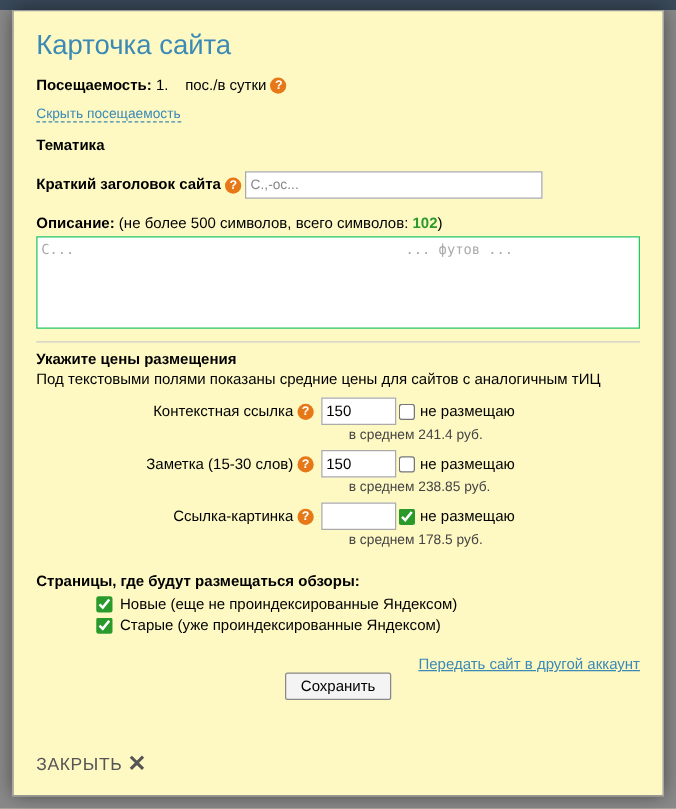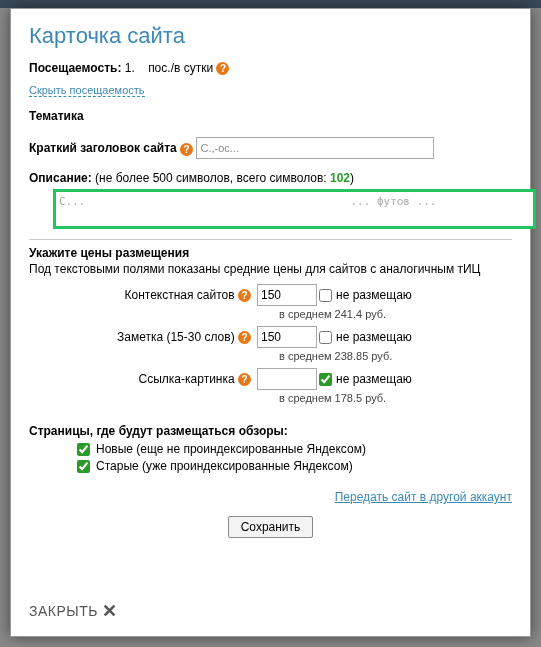--- a/index.html
+++ b/index.html
@@ -17,21 +17,21 @@
     background: #3a4a5a;
     height: 8px;
     width: 100%;
   }
   .modal {
     position: absolute;
     top: 8px;
     left: 10px;
     right: 10px;
     bottom: 10px;
-    background: #ffffff;
+    background: #fef9c3;
     border: 1px solid #999;
     box-shadow: 0 0 15px rgba(0,0,0,0.5);
     padding: 10px 18px 10px 18px;
     box-sizing: border-box;
     display: flex;
     flex-direction: column;
   }
   .modal-title {
     color: #3b89b5;
     font-size: 22px;
@@ -79,28 +79,27 @@
   .small-input {
     width: 230px;
     height: 18px;
     border: 1px solid #aaa;
     font-size: 11px;
     padding: 1px 3px;
     color: #888;
   }
   .textarea {
     width: 100%;
-    height: 40px;
-    border: 3px solid #22c55e;
+    height: 74px;
+    border: 1px solid #22c55e;
     font-size: 11px;
     padding: 3px;
     color: #aaa;
     box-sizing: border-box;
     resize: none;
-    margin-left: 24px;
   }
   .price-table {
     margin-top: 8px;
   }
   .price-row {
     display: flex;
     align-items: center;
     margin-bottom: 2px;
   }
   .price-label {
@@ -144,21 +143,20 @@
     align-items: center;
     gap: 6px;
     margin-bottom: 3px;
   }
   .footer-link {
     text-align: right;
     margin-top: 14px;
   }
   .save-wrap {
     text-align: center;
-    margin-top: 12px;
   }
   .save-btn {
     padding: 3px 12px;
     font-size: 12px;
     border: 1px solid #888;
     background: #f4f4f4;
     cursor: pointer;
     border-radius: 2px;
   }
   .close-wrap {
@@ -221,21 +219,21 @@
   <textarea class="textarea" style="">С...                                        ... футов ...</textarea>
 
   <hr class="sep">
 
   <div class="bold">Укажите цены размещения</div>
   <div style="margin-top:2px">Под текстовыми полями показаны средние цены для сайтов с аналогичным тИЦ</div>
 
   <div class="price-table">
 
     <div class="price-row">
-      <span class="price-label"><span>Контекстная сайтов</span> <span class="help">?</span></span>
+      <span class="price-label"><span>Контекстная ссылка</span> <span class="help">?</span></span>
       <input class="price-input" type="text" value="150" style="">
       <span class="cb-wrap">
         <input type="checkbox" style="">
         <span>не размещаю</span>
       </span>
     </div>
     <div class="avg-row">в среднем 241.4 руб.</div>
 
     <div class="price-row">
       <span class="price-label"><span>Заметка (15-30 слов)</span> <span class="help">?</span></span>

